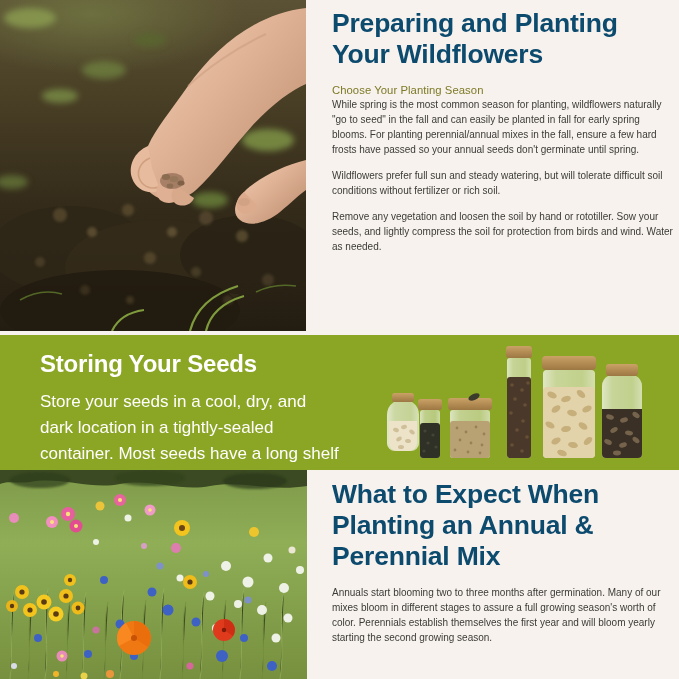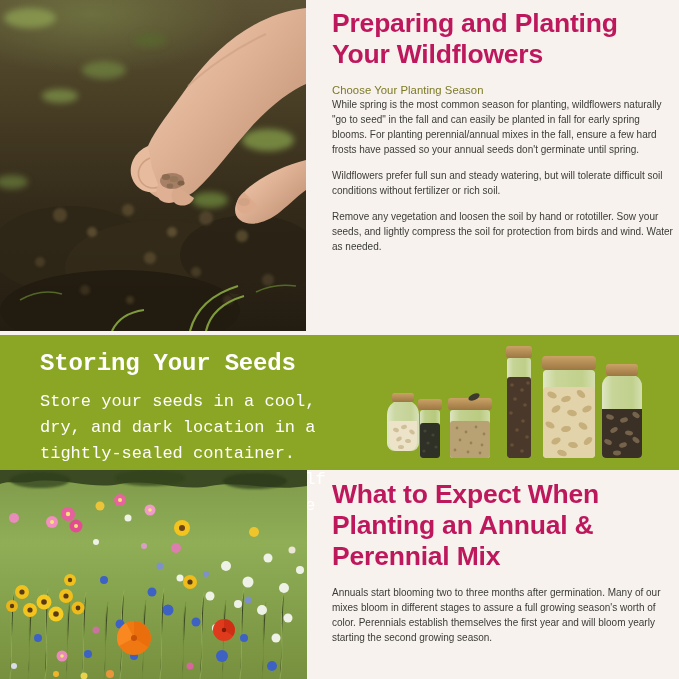--- a/index.html
+++ b/index.html
@@ -11,21 +11,21 @@
   }
   .page{position:relative;width:679px;height:679px;background:#f7f2ee;overflow:hidden;}
 
   
   .sec1{position:absolute;left:0;top:0;width:679px;height:335px;}
   .sec1-photo{position:absolute;left:0;top:0;width:306px;height:331px;overflow:hidden;background:#2b2018;}
   .sec1-text{position:absolute;left:332px;top:8px;width:342px;}
 
   h1.head{
     margin:0;
-    color:#be185d;
+    color:#0c4a6e;
     font-size:26.5px;
     line-height:1.17;
     font-weight:bold;
     letter-spacing:-0.2px;
   }
   .sub{
     color:#7d7a26;
     font-size:11.3px;
     font-weight:normal;
     margin:1px 0 1px 0;
@@ -33,21 +33,21 @@
   }
   .para{
     color:#3b3b37;
     font-size:10px;
     line-height:1.50;
     margin:0 0 11px 0;
   }
   .gap1{height:13px;}
 
   
-  .sec2{position:absolute;left:0;top:335px;width:679px;height:135px;background:#8ba524;font-family:Liberation Mono, monospace;}
+  .sec2{position:absolute;left:0;top:335px;width:679px;height:135px;background:#8ba524;}
   .sec2-text{position:absolute;left:40px;top:16px;width:300px;}
   h2.head2{
     margin:0 0 12px 0;color:#ffffff;font-size:24px;font-weight:bold;line-height:1.1;
     letter-spacing:-0.2px;
   }
   .para2{color:#ffffff;font-size:17px;line-height:1.52;margin:0;}
   .sec2-photo{position:absolute;right:0;top:0;width:309px;height:135px;overflow:hidden;}
 
   
   .sec3{position:absolute;left:0;top:470px;width:661px;height:209px;}

